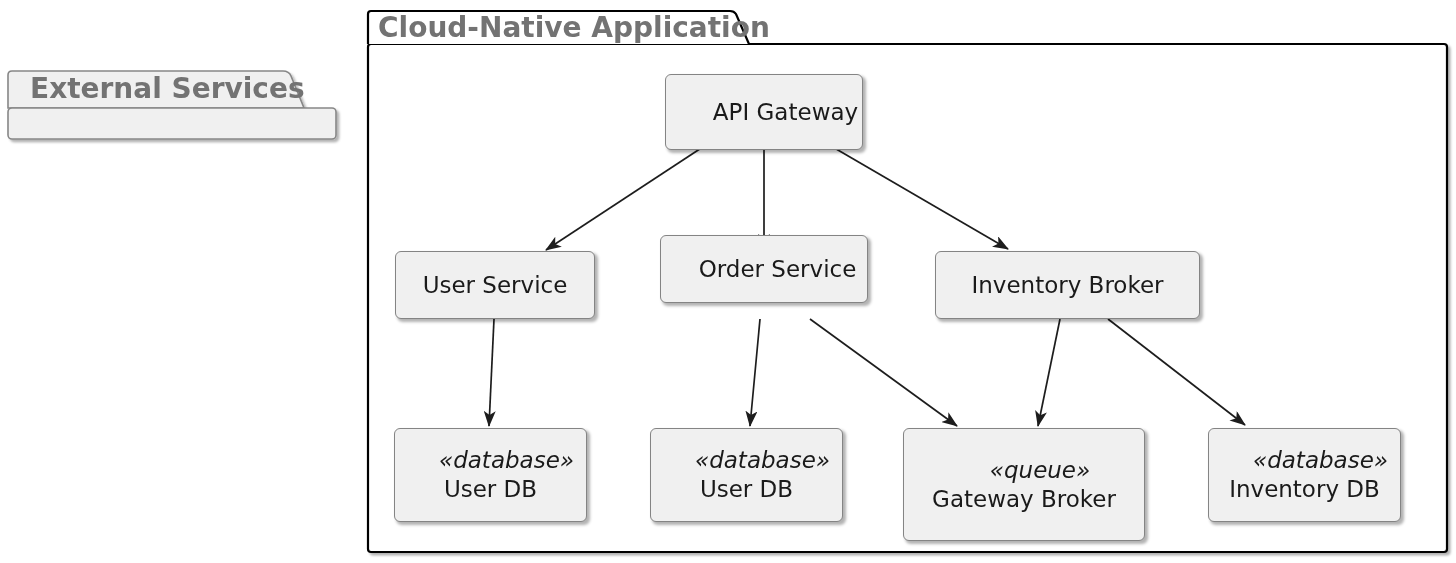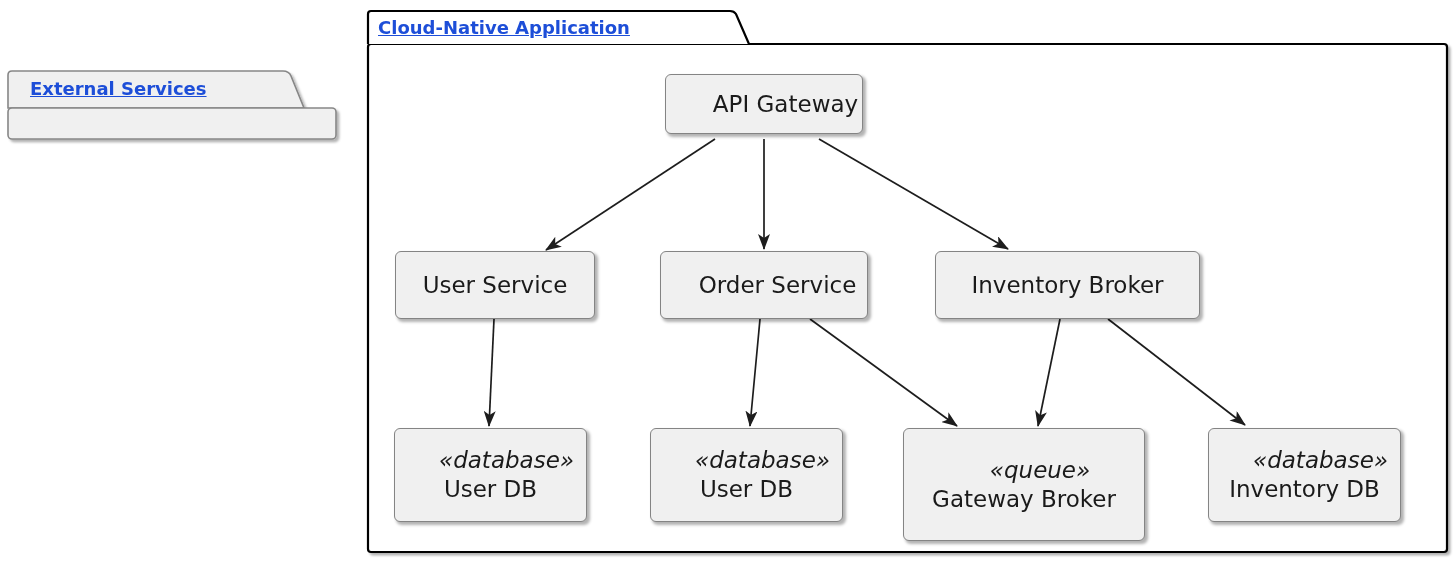--- a/index.html
+++ b/index.html
@@ -20,25 +20,24 @@
     position: absolute;
     left: 0; top: 0;
     width: 1456px;
     height: 563px;
     z-index: 0;
   }
   .pkg-title {
     position: absolute;
     z-index: 2;
     font-weight: bold;
-    font-size: 18px;
+    font-size: 28px;
     line-height: 26px;
     white-space: nowrap;
-    color: #1d4ed8;
-    text-decoration: underline;
+    color: #737373;
   }
   .node {
     position: absolute;
     z-index: 1;
     background: #f0f0f0;
     border: 1.6px solid #848484;
     border-radius: 6px;
     box-shadow: 2.5px 2.5px 3px rgba(0,0,0,0.30);
     display: flex;
     flex-direction: column;
@@ -96,29 +95,29 @@
     <line class="edge" marker-end="url(#arrow)" x1="494" y1="319" x2="489" y2="426"></line>
     <line class="edge" marker-end="url(#arrow)" x1="760" y1="319" x2="750" y2="426"></line>
     <line class="edge" marker-end="url(#arrow)" x1="810" y1="319" x2="957" y2="426"></line>
     <line class="edge" marker-end="url(#arrow)" x1="1060" y1="319" x2="1038" y2="426"></line>
     <line class="edge" marker-end="url(#arrow)" x1="1108" y1="319" x2="1245" y2="425"></line>
   </svg>
 
   <div class="pkg-title" style="left:378px; top:15px;">Cloud-Native Application</div>
   <div class="pkg-title" style="left:30px; top:76px;">External Services</div>
 
-  <div class="node" style="left:665px; top:74px; width:198px; height:60px;padding-left:43px;">
+  <div class="node" style="left:665px; top:74px; width:198px; height:76px;padding-left:43px;">
     <span>API Gateway</span>
   </div>
 
   <div class="node" style="left:395px; top:251px; width:200px; height:68px;">
     <span>User Service</span>
   </div>
 
-  <div class="node" style="left:660px; top:251px; width:208px; height:68px;padding-left:27px;">
+  <div class="node" style="left:660px; top:235px; width:208px; height:68px;padding-left:27px;">
     <span>Order Service</span>
   </div>
 
   <div class="node" style="left:935px; top:251px; width:265px; height:68px;">
     <span>Inventory Broker</span>
   </div>
 
   <div class="node" style="left:394px; top:428px; width:193px; height:94px;">
     <span class="stereo">«database»</span>
     <span>User DB</span>

